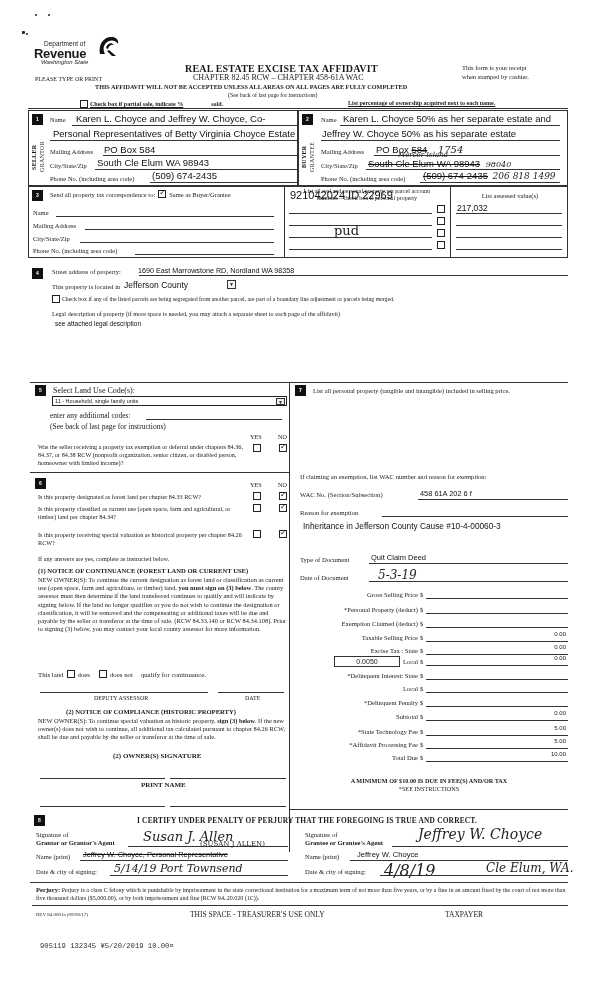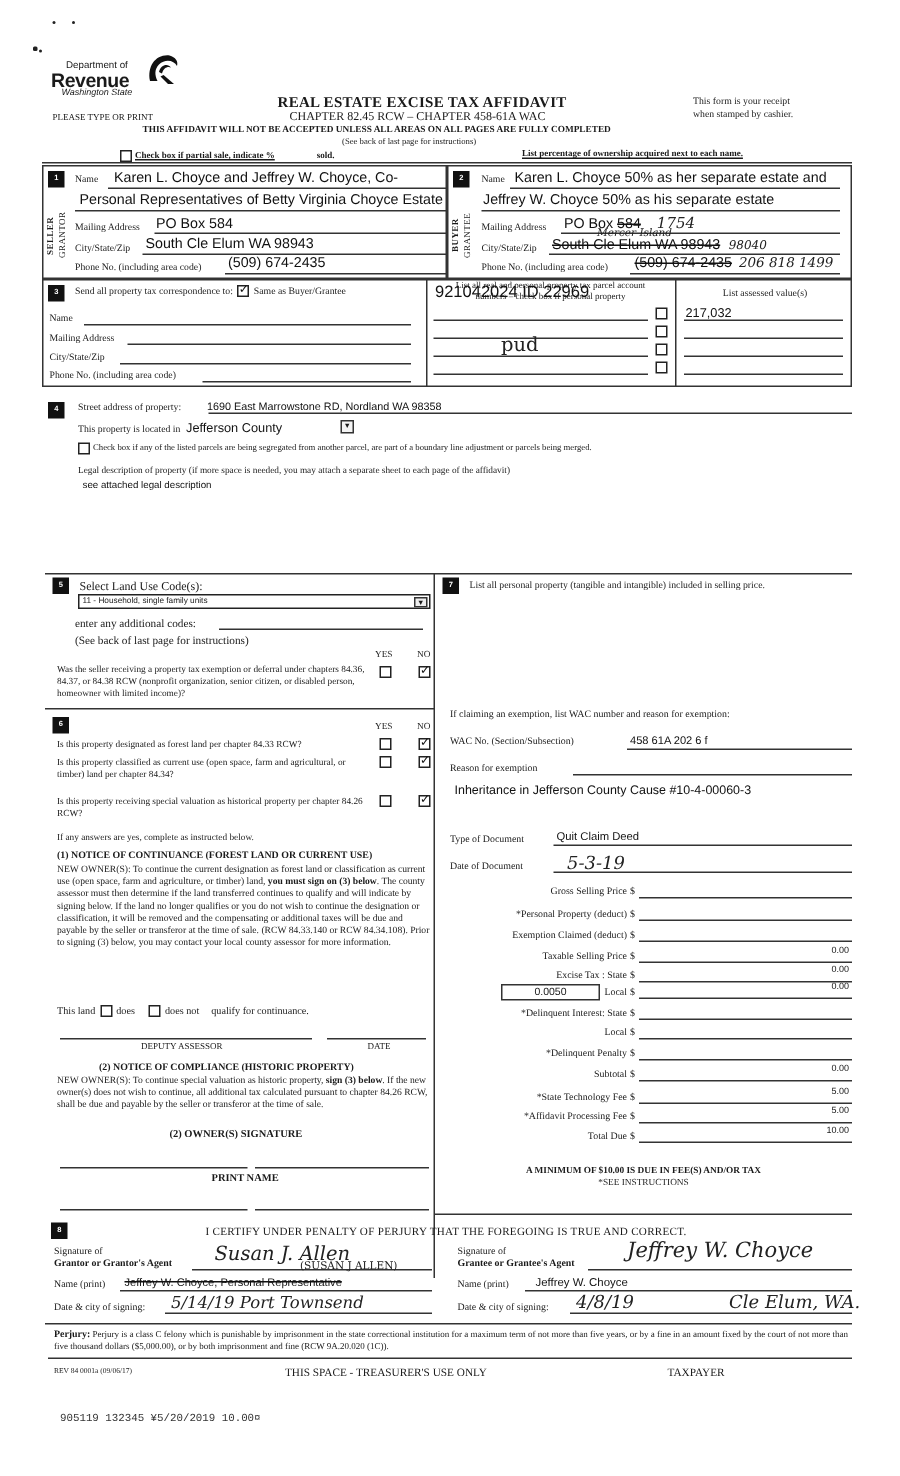--- a/index.html
+++ b/index.html
@@ -331,21 +331,21 @@
     <span class="abs right" style="right:150px;top:3px;font-size:6.6px;">Total Due</span>
     <span class="abs" style="left:130px;top:3px;font-size:6.6px;">$</span>
     <span class="abs line right sans" style="left:136px;top:0px;width:142px;height:11px;font-size:6px;padding-right:2px;">10.00</span>
   </div>
 </div>
 <div class="abs" style="left:290px;top:777px;width:278px;text-align:center;font-size:6.2px;font-weight:bold;">A MINIMUM OF $10.00 IS DUE IN FEE(S) AND/OR TAX</div>
 <div class="abs" style="left:290px;top:785px;width:278px;text-align:center;font-size:6.2px;">*SEE INSTRUCTIONS</div>
 <div class="abs" style="left:290px;top:809px;width:278px;border-top:1px solid #333;"></div>
 
 <div class="num" style="left:34px;top:815px;">8</div>
-<div class="abs" style="left:137px;top:816px;font-size:7.4px;font-weight:normal;letter-spacing:0.2px;">I CERTIFY UNDER PENALTY OF PERJURY THAT THE FOREGOING IS TRUE AND CORRECT.</div>
+<div class="abs" style="left:137px;top:816px;font-size:7.4px;font-weight:bold;letter-spacing:0.2px;">I CERTIFY UNDER PENALTY OF PERJURY THAT THE FOREGOING IS TRUE AND CORRECT.</div>
 
 <div class="lbl" style="left:36px;top:831px;font-size:6.6px;">Signature of</div>
 <div class="lbl" style="left:36px;top:839px;font-size:6.6px;font-weight:bold;">Grantor or Grantor's Agent</div>
 <div class="abs line" style="left:128px;top:846px;width:160px;"></div>
 <div class="abs hand" style="left:143px;top:829px;font-size:13px;">Susan J. Allen</div>
 <div class="abs hand" style="left:200px;top:840px;font-size:7px;font-style:normal;">(SUSAN J ALLEN)</div>
 <div class="lbl" style="left:36px;top:853px;font-size:6.6px;">Name (print)</div>
 <div class="abs line" style="left:80px;top:860px;width:208px;"></div>
 <div class="field strike" style="left:83px;top:850px;font-size:7.4px;">Jeffrey W. Choyce, Personal Representative</div>
 <div class="lbl" style="left:36px;top:868px;font-size:6.6px;">Date &amp; city of signing:</div>
@@ -354,21 +354,21 @@
 
 <div class="lbl" style="left:305px;top:831px;font-size:6.6px;">Signature of</div>
 <div class="lbl" style="left:305px;top:839px;font-size:6.6px;font-weight:bold;">Grantee or Grantee's Agent</div>
 <div class="abs line" style="left:392px;top:846px;width:176px;"></div>
 <div class="abs hand" style="left:418px;top:826px;font-size:14px;">Jeffrey W. Choyce</div>
 <div class="lbl" style="left:305px;top:853px;font-size:6.6px;">Name (print)</div>
 <div class="abs line" style="left:350px;top:860px;width:218px;"></div>
 <div class="field" style="left:357px;top:850px;font-size:7.6px;">Jeffrey W. Choyce</div>
 <div class="lbl" style="left:305px;top:868px;font-size:6.6px;">Date &amp; city of signing:</div>
 <div class="abs line" style="left:380px;top:875px;width:188px;"></div>
-<div class="abs hand" style="left:384px;top:861px;font-size:12px;">4/8/19</div>
+<div class="abs hand" style="left:384px;top:861px;font-size:16px;">4/8/19</div>
 <div class="abs hand" style="left:486px;top:861px;font-size:12px;">Cle Elum, WA.</div>
 
 <div class="abs" style="left:30px;top:882px;width:538px;border-top:1px solid #333;"></div>
 
 <div class="abs" style="left:36px;top:886px;width:532px;">
   <p style="font-size:6px;line-height:8px;">
     <b style="font-size:6.6px;">Perjury:</b>
     <span>Perjury is a class C felony which is punishable by imprisonment in the state correctional institution for a maximum term of not more than five years, or by a fine in an amount fixed by the court of not more than five thousand dollars ($5,000.00), or by both imprisonment and fine (RCW 9A.20.020 (1C)).</span>
   </p>
 </div>

